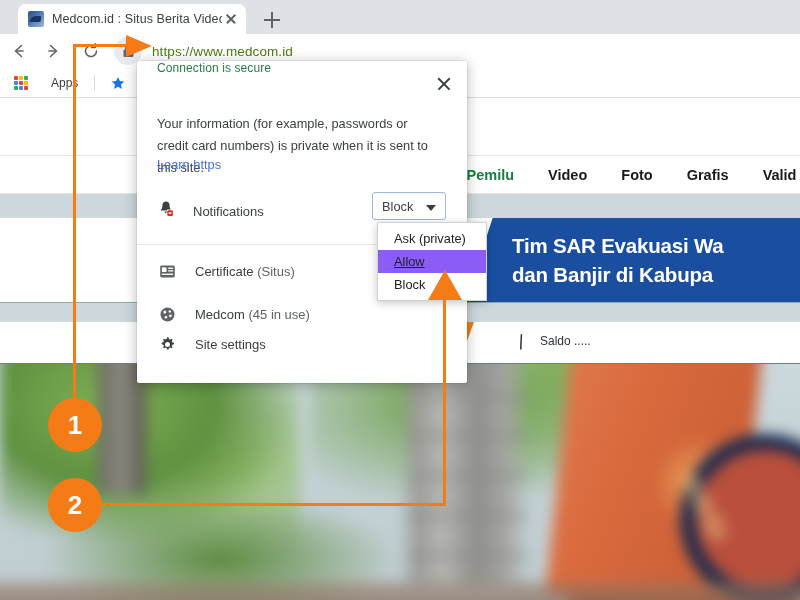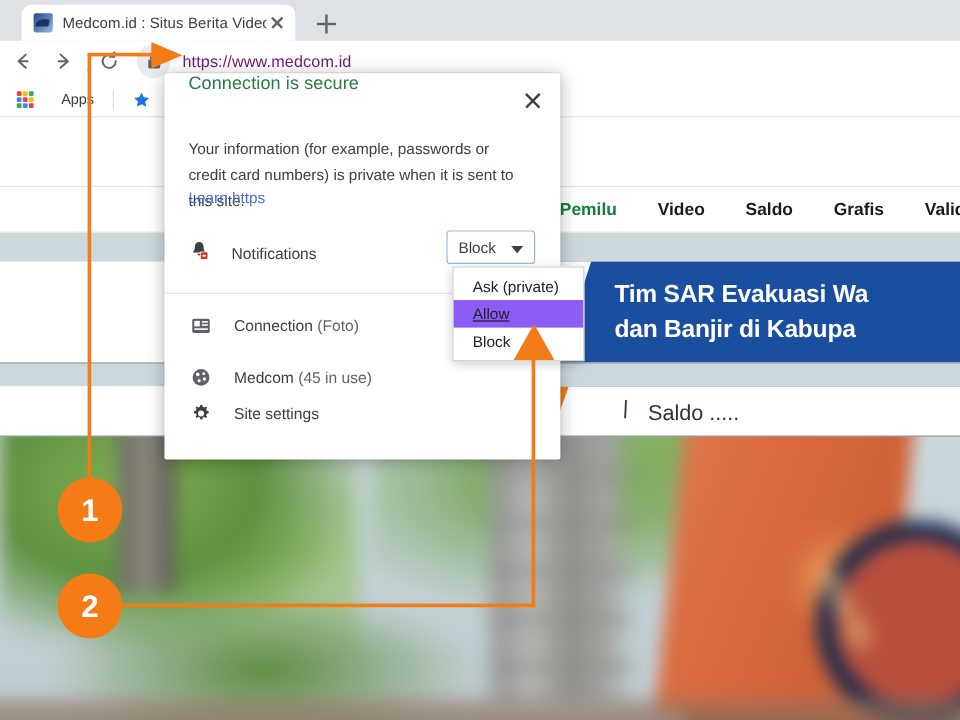--- a/index.html
+++ b/index.html
@@ -65,21 +65,21 @@
   .omnibox {
     position: absolute; left: 108px; top: 36px; width: 682px; height: 30px;
     background: #ffffff; border-radius: 15px;
     display: flex; align-items: center; padding-left: 6px;
   }
   .lockwrap {
     width: 28px; height: 28px; border-radius: 50%; background: #e8eaed;
     display: flex; align-items: center; justify-content: center; flex: 0 0 28px;
   }
   .url {
-    font-size: 13.5px; color: #701a75; margin-left: 10px; letter-spacing: .1px;
+    font-size: 13.5px; color: #4d7c0f; margin-left: 10px; letter-spacing: .1px;
   }
 
   .bookmarkbar {
     position: absolute; left: 0; top: 68px; width: 800px; height: 30px;
     background: #ffffff; display: flex; align-items: center;
     border-bottom: 1px solid #dadce0;
   }
   .bm-item { display: flex; align-items: center; height: 24px; padding: 0 8px; margin-left: 6px; }
   .bm-label { font-size: 12px; color: #3c4043; margin-left: 23px; }
   .apps-grid { width: 14px; height: 14px; display: grid; grid-template-columns: repeat(3,4px); grid-template-rows: repeat(3,4px); gap: 1px; }
@@ -145,21 +145,21 @@
   .saldo-orange {
     position: absolute; left: 440px; top: 0px; width: 34px; height: 42px;
     background: #f08014;
     clip-path: polygon(0 0, 100% 0, 55% 100%, 0 100%);
   }
   .saldo-slash {
     position: absolute; left: 518px; top: 9px;
     font-size: 20px; color: #2b3340; transform: rotate(18deg);
   }
   .saldo-text {
-    position: absolute; left: 540px; top: 12px; font-size: 18px; color: #2b3340;
+    position: absolute; left: 540px; top: 12px; font-size: 12px; color: #2b3340;
   }
 
   
   .photo {
     position: absolute; left: 0; top: 266px; width: 800px; height: 236px;
     overflow: hidden;
     background: #b9c6cc;
     filter: blur(0px);
   }
   .photo-inner{
@@ -235,21 +235,21 @@
     position: absolute; right: 12px; top: 12px; width: 22px; height: 22px;
   }
   .popup-close::before, .popup-close::after{
     content:""; position:absolute; left: 3px; top: 10px; width: 16px; height: 1.7px;
     background:#3c4043;
   }
   .popup-close::before{ transform: rotate(45deg); }
   .popup-close::after { transform: rotate(-45deg); }
   .popup-title {
     position: absolute; left: 20px; top: 80px - 61px + 19px;
-    font-size: 15px; color: #277c44; letter-spacing: .1px;
+    font-size: 12px; color: #277c44; letter-spacing: .1px;
   }
   .popup-body {
     position: absolute; left: 20px; top: 52px; width: 284px;
     font-size: 12.8px; color: #3c4043; line-height: 22px;
   }
   .popup-link {
     position: absolute; left: 20px; top: 96px;
     font-size: 12.8px; color: #4a6fd4;
   }
   .row-notif {
@@ -379,21 +379,21 @@
 
     <div class="site-head">
       <span class="site-logo-txt">.id</span>
     </div>
 
     <div class="site-nav">
       <span class="nav-spacer"></span>
       <span class="nav-caret">▾</span>
       <span class="nav-item accent">Pemilu</span>
       <span class="nav-item">Video</span>
-      <span class="nav-item">Saldo</span>
+      <span class="nav-item">Foto</span>
       <span class="nav-item">Grafis</span>
       <span class="nav-item">Valid</span>
     </div>
 
     <div class="nav-strip"></div>
 
     <div class="hero">
       <div class="hero-title">
         <div>Tim SAR Evakuasi Wa</div>
         <div>dan Banjir di Kabupa</div>
@@ -456,21 +456,21 @@
     <div class="row" style="top:195px">
       <span class="r-icon">
         <svg width="17" height="17" viewBox="0 0 17 17">
           <rect x="1.2" y="2.6" width="14.6" height="11.8" rx="1.4" fill="#5f6368"></rect>
           <rect x="2.9" y="4.4" width="4.6" height="4.6" fill="#ffffff"></rect>
           <rect x="9.2" y="4.6" width="5" height="1.3" fill="#ffffff"></rect>
           <rect x="9.2" y="7.2" width="5" height="1.3" fill="#ffffff"></rect>
           <rect x="2.9" y="10.6" width="11.3" height="1.3" fill="#ffffff"></rect>
         </svg>
       </span>
-      <span class="r-text"><span>Connection</span> <span class="r-sub">(Foto)</span></span>
+      <span class="r-text"><span>Certificate</span> <span class="r-sub">(Situs)</span></span>
     </div>
 
     <div class="row" style="top:238px">
       <span class="r-icon">
         <svg width="17" height="17" viewBox="0 0 17 17">
           <circle cx="8.5" cy="8.5" r="7" fill="#5f6368"></circle>
           <circle cx="5.8" cy="6" r="1.5" fill="#ffffff"></circle>
           <circle cx="10.8" cy="5.4" r="1.2" fill="#ffffff"></circle>
           <circle cx="7" cy="11.2" r="1.3" fill="#ffffff"></circle>
           <circle cx="11.4" cy="9.8" r="1.4" fill="#ffffff"></circle>

